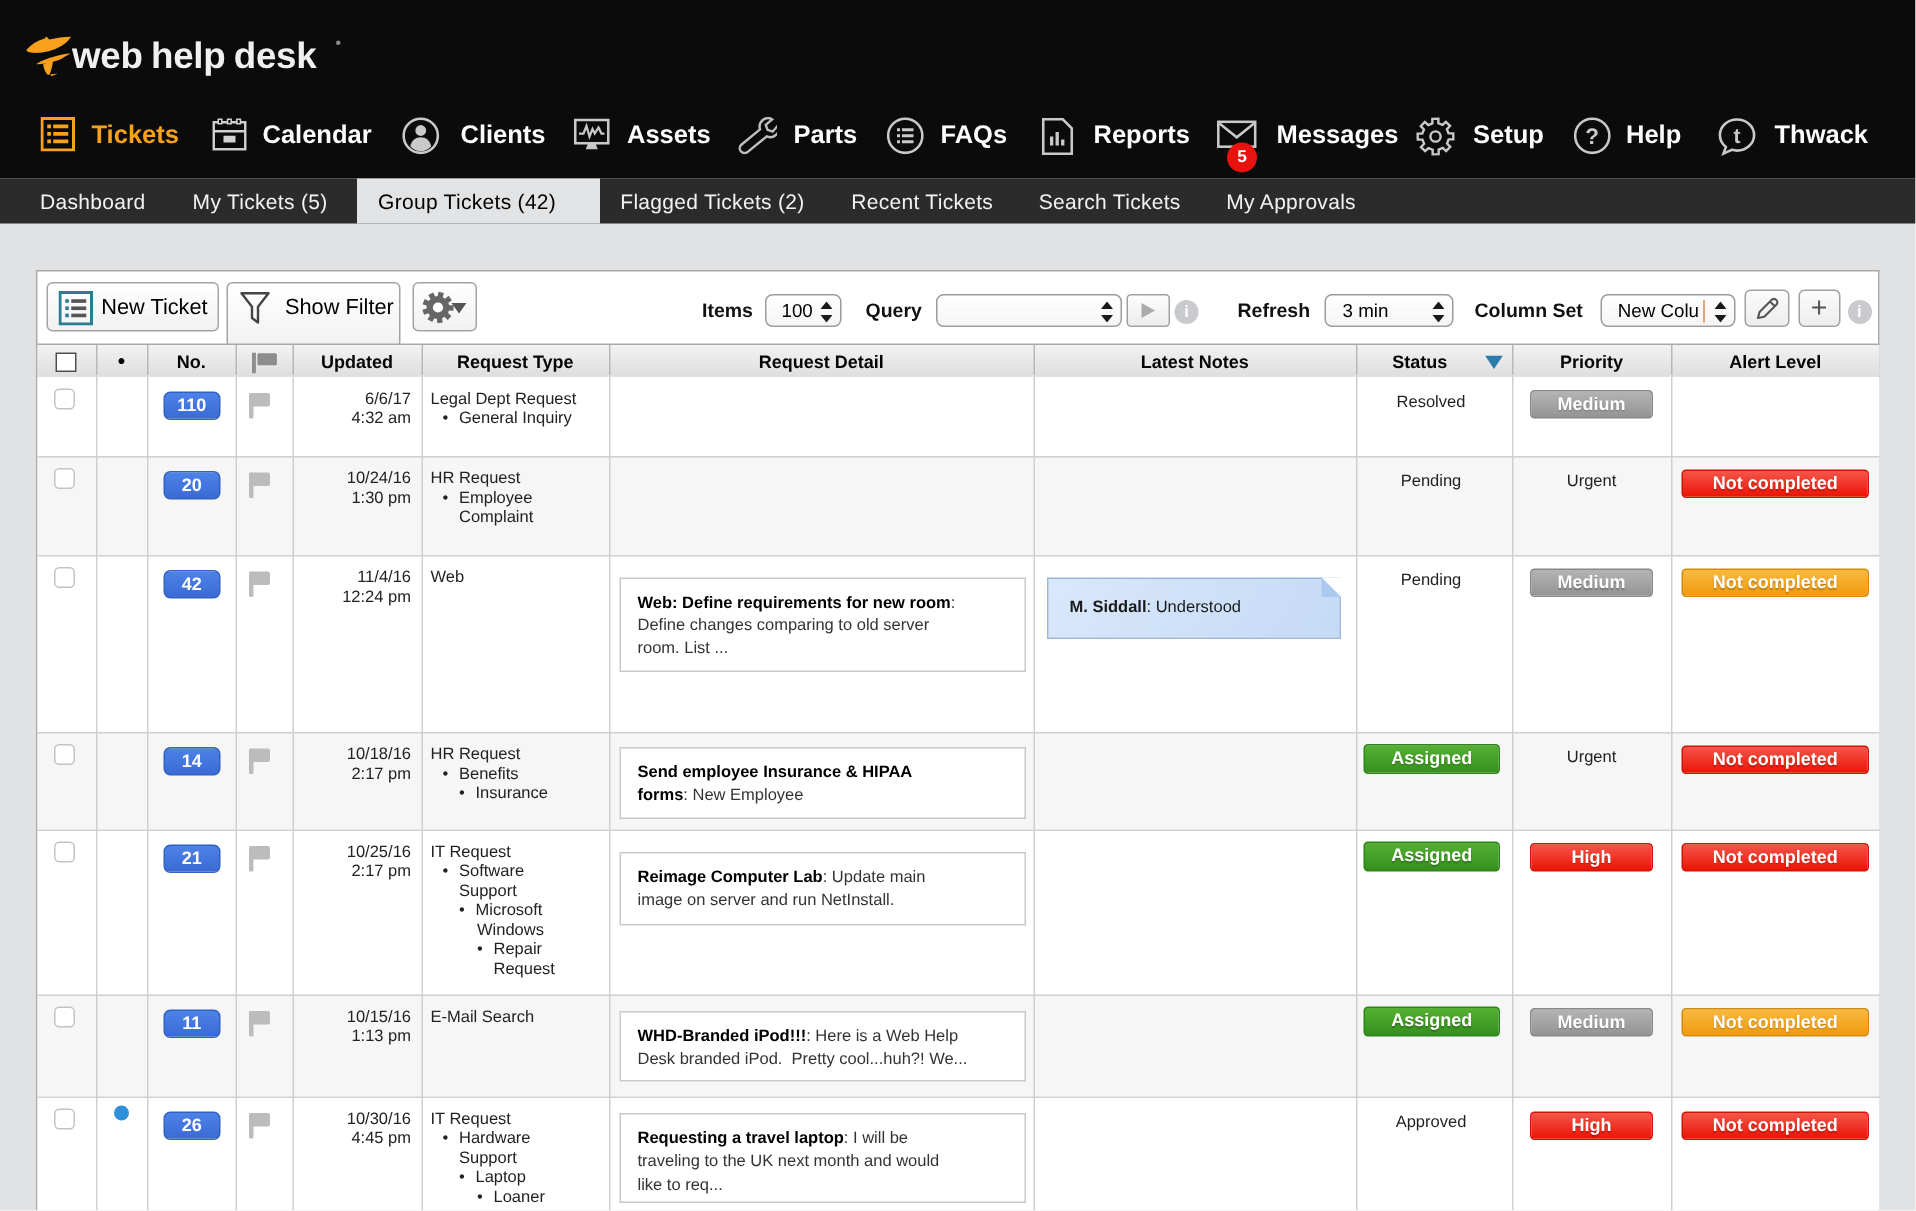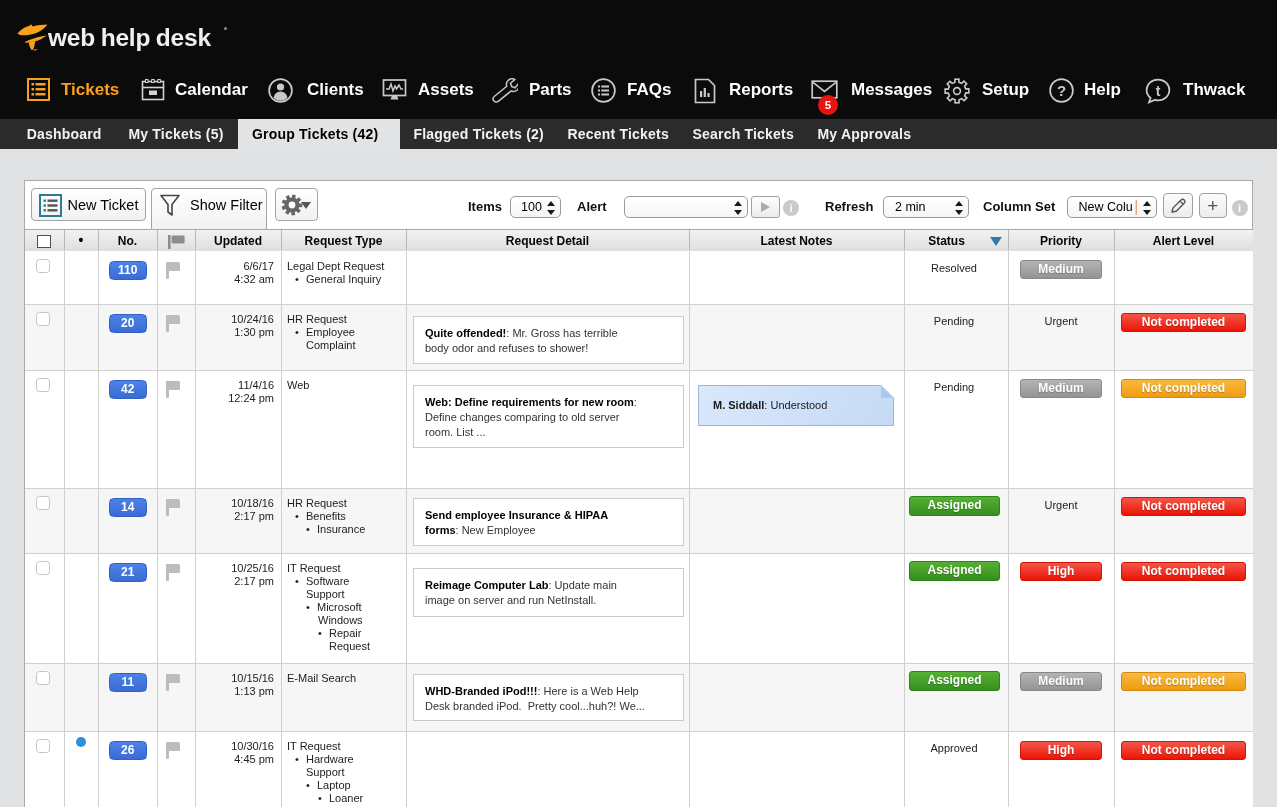--- a/index.html
+++ b/index.html
@@ -1,20 +1,20 @@
 <!DOCTYPE html>
 <html><head>
 <meta charset="utf-8">
 <style>
 html,body{margin:0;padding:0}
 #page{position:relative;width:1277px;height:807px;background:#e1e2e4;font-family:"Liberation Sans",sans-serif;overflow:hidden}
 .a{position:absolute}
 #topbar{left:0;top:0;width:1277px;height:119px;background:#0b0b0b}
 #tabbar{left:0;top:119px;width:1277px;height:30px;background:#2b2b2b}
-.tab{position:absolute;top:119px;font-size:14px;letter-spacing:0.2px;font-weight:bold;color:#f2f2f2;line-height:30px;white-space:nowrap}
+.tab{position:absolute;top:119px;font-size:14px;letter-spacing:0.2px;font-weight:normal;color:#f2f2f2;line-height:30px;white-space:nowrap}
 #tabact{left:238px;top:119px;width:162px;height:30px;background:#e2e3e5}
 .navlab{position:absolute;top:79.5px;line-height:20px;font-size:17px;font-weight:bold;color:#fdfdfd;white-space:nowrap;letter-spacing:0px}
 .nico{position:absolute;top:78px}
 #logotext{position:absolute;left:48px;top:23.5px;line-height:28px;font-size:24.5px;font-weight:bold;color:#f0f0f0;letter-spacing:-0.2px;word-spacing:-1px}
 #panel{left:24px;top:180px;width:1229px;height:627px;background:#fff;border:1px solid #a9a9a9;border-bottom:none;box-sizing:border-box}
 .btn{position:absolute;box-sizing:border-box;border:1px solid #a3a3a3;border-radius:4px;background:linear-gradient(#ffffff,#f1f1f1);font-size:14.5px;color:#000}
 .lbl{position:absolute;font-size:13px;font-weight:bold;color:#111;white-space:nowrap}
 .sel{position:absolute;box-sizing:border-box;height:22px;border:1px solid #9b9b9b;border-radius:5px;background:linear-gradient(#ffffff,#f5f5f5);font-size:12.5px;color:#000}
 .sel .tx{position:absolute;left:9px;top:3px;white-space:nowrap}
 .arr{position:absolute;right:5px;top:4px}
@@ -192,34 +192,34 @@
     <div style="position:absolute;right:6px;top:13px;width:0;height:0;border-left:5.5px solid transparent;border-right:5.5px solid transparent;border-top:7px solid #555"></div>
   </div>
   <div class="lbl" style="left:468px;top:199px">Items</div>
   <div class="sel" style="left:510px;top:196px;width:51px">
     <span class="tx" style="left:10px">100</span>
     <svg class="arr" width="8" height="14" viewBox="0 0 8 14">
         <polygon points="4,0 8,5 0,5" fill="#1a1a1a"></polygon>
         <polygon points="4,14 8,9 0,9" fill="#1a1a1a"></polygon>
       </svg>
   </div>
-  <div class="lbl" style="left:577px;top:199px">Alert</div>
+  <div class="lbl" style="left:577px;top:199px">Query</div>
   <div class="sel" style="left:624px;top:196px;width:124px">
     <svg class="arr" width="8" height="14" viewBox="0 0 8 14">
         <polygon points="4,0 8,5 0,5" fill="#1a1a1a"></polygon>
         <polygon points="4,14 8,9 0,9" fill="#1a1a1a"></polygon>
       </svg>
   </div>
   <div class="a" style="left:751px;top:196px;width:29px;height:22px;box-sizing:border-box;border:1px solid #a0a0a0;border-radius:3px;background:linear-gradient(#fdfdfd,#ececec)">
     <div style="position:absolute;left:9px;top:5px;width:0;height:0;border-top:5.5px solid transparent;border-bottom:5.5px solid transparent;border-left:9px solid #ababab"></div>
   </div>
   <div class="icirc" style="left:783px;top:199.5px">i</div>
   <div class="lbl" style="left:825px;top:199px">Refresh</div>
   <div class="sel" style="left:883px;top:196px;width:86px">
-    <span class="tx" style="left:11px">2 min</span>
+    <span class="tx" style="left:11px">3 min</span>
     <svg class="arr" width="8" height="14" viewBox="0 0 8 14">
         <polygon points="4,0 8,5 0,5" fill="#1a1a1a"></polygon>
         <polygon points="4,14 8,9 0,9" fill="#1a1a1a"></polygon>
       </svg>
   </div>
   <div class="lbl" style="left:983px;top:199px">Column Set</div>
   <div class="sel" style="left:1066.5px;top:196px;width:90px">
     <span class="tx" style="left:11px">New Colu<span style="color:#e07b39">│</span></span>
     <svg class="arr" width="8" height="14" viewBox="0 0 8 14">
         <polygon points="4,0 8,5 0,5" fill="#1a1a1a"></polygon>
@@ -310,21 +310,20 @@
   <div class="flag">
       <div class="pole" style="left:166px;top:315px"></div>
       <div class="ban" style="left:166px;top:315px"></div>
     </div>
   <div class="dt" style="left:194px;top:313px">10/24/16<br>1:30 pm</div>
   <div class="ty" style="left:287px;top:313px">
       <div>HR Request</div>
       <div style="padding-left:8px"><span class="bu">•</span>Employee</div>
       <div style="padding-left:19px">Complaint</div>
     </div>
-  <div class="box" style="top:315.5px;height:48px"><b>Quite offended!</b>: Mr. Gross has terrible<br>body odor and refuses to shower!</div>
   <div class="stx" style="left:902px;top:315px">Pending</div>
   <div class="stx" style="left:1009px;top:315px">Urgent</div>
   <div class="badge bred" style="top:313px">Not completed</div>
 
   <div class="cb" style="top:378px"></div>
   <div class="num" style="left:108.8px;top:380px">42</div>
   <div class="flag">
       <div class="pole" style="left:166px;top:381px"></div>
       <div class="ban" style="left:166px;top:381px"></div>
     </div>
@@ -399,16 +398,17 @@
       <div class="ban" style="left:166px;top:742px"></div>
     </div>
   <div class="dt" style="left:194px;top:740px">10/30/16<br>4:45 pm</div>
   <div class="ty" style="left:287px;top:740px">
       <div>IT Request</div>
       <div style="padding-left:8px"><span class="bu">•</span>Hardware</div>
       <div style="padding-left:19px">Support</div>
       <div style="padding-left:19px"><span class="bu">•</span>Laptop</div>
       <div style="padding-left:31px"><span class="bu">•</span>Loaner</div>
     </div>
+  <div class="box" style="top:742px;height:60px"><b>Requesting a travel laptop</b>: I will be<br>traveling to the UK next month and would<br>like to req...</div>
   <div class="stx" style="left:902px;top:742px">Approved</div>
   <div class="badge bred-p" style="top:741px">High</div>
   <div class="badge bred" style="top:741px">Not completed</div>
 </div>
 
 </body></html>

